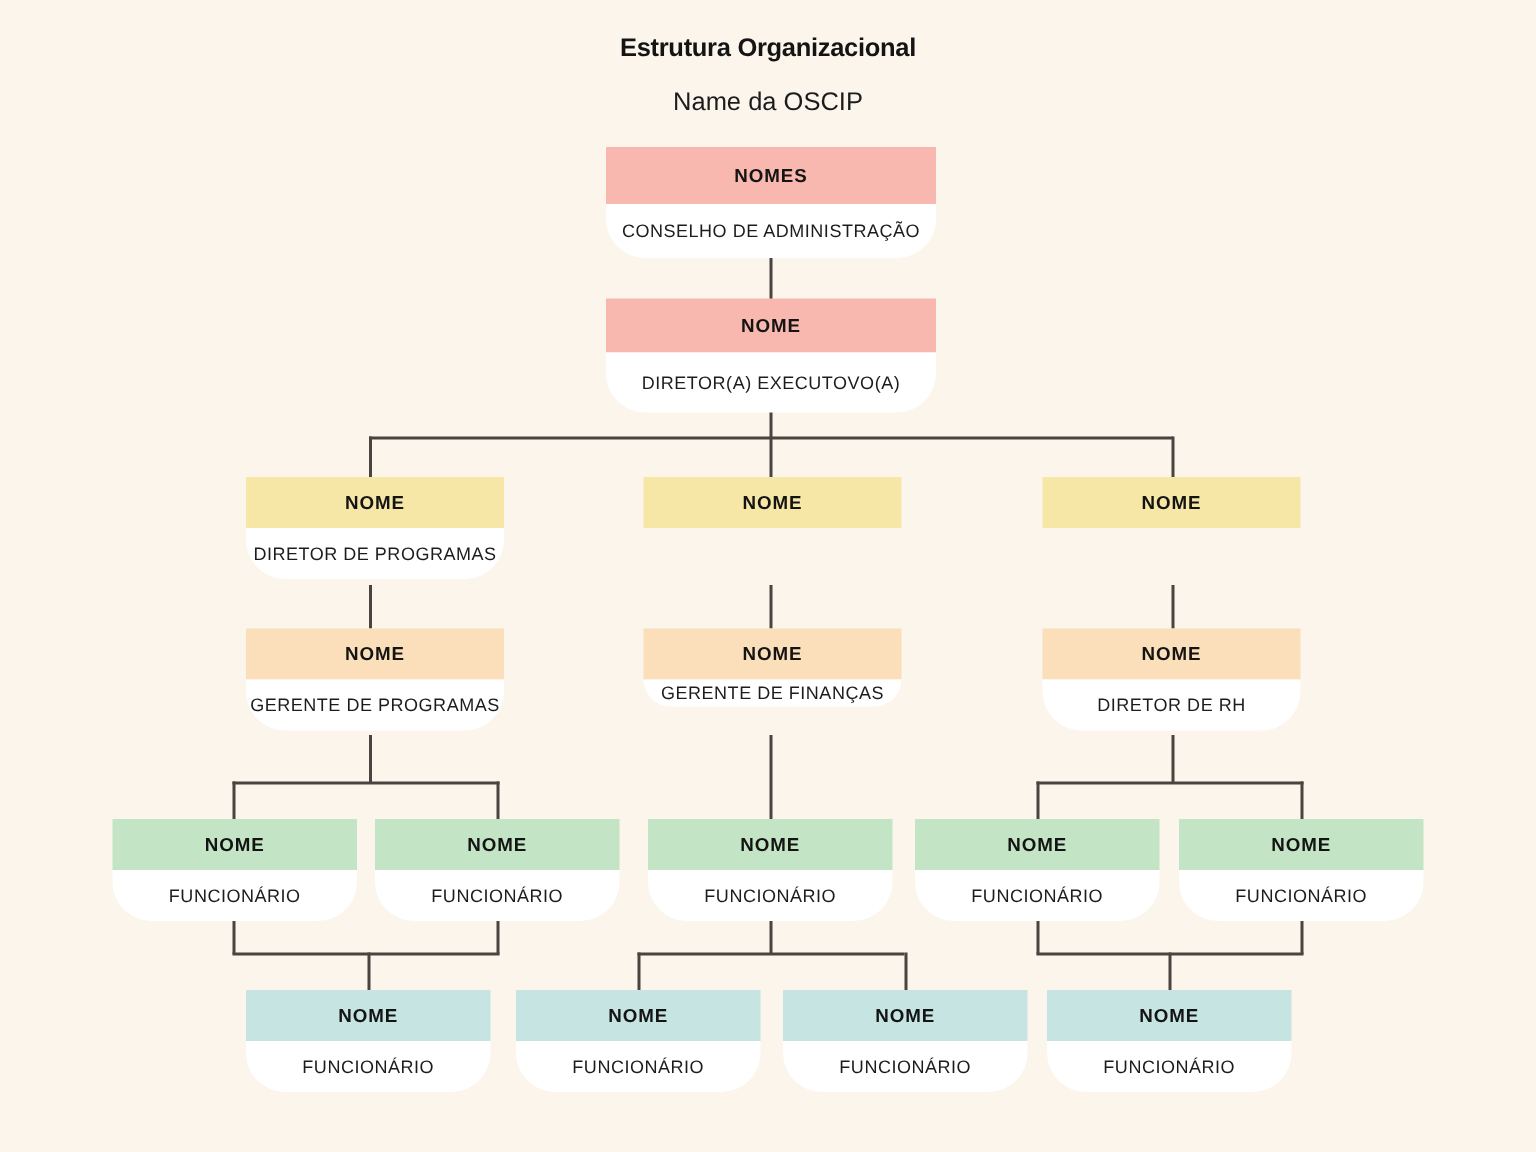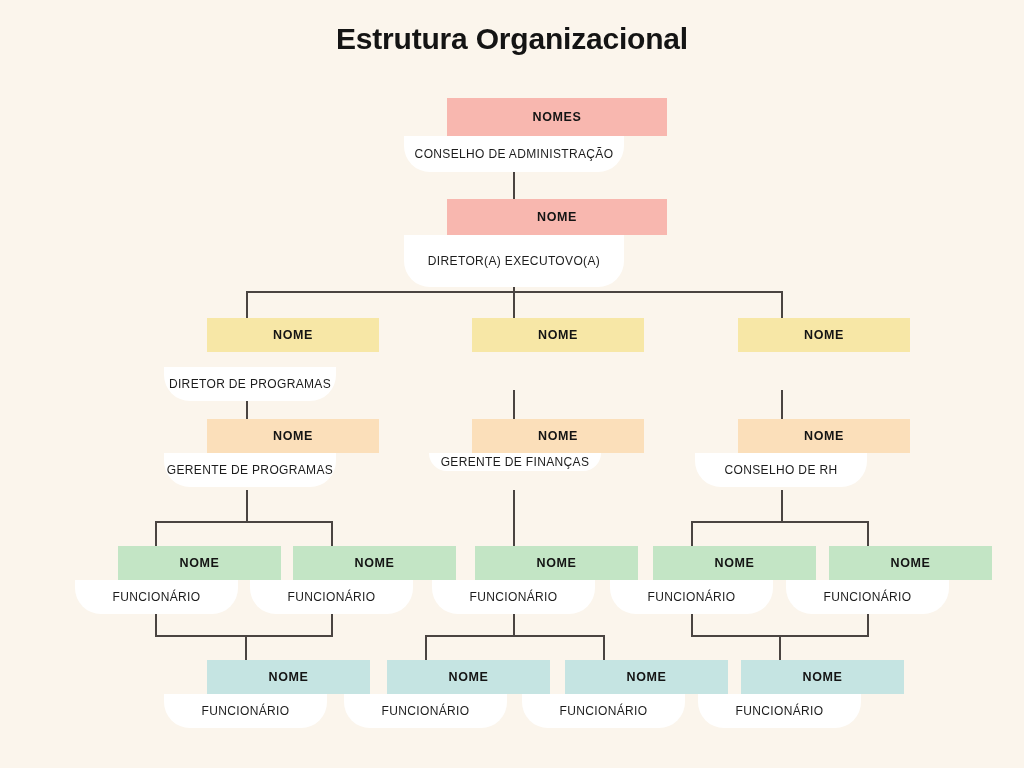--- a/index.html
+++ b/index.html
@@ -18,21 +18,21 @@
     height: 768px;
   }
 
   
   .title {
     position: absolute;
     left: 0;
     top: 22px;
     width: 1024px;
     text-align: center;
-    font-size: 30px;
+    font-size: 17px;
     font-weight: bold;
     letter-spacing: -0.2px;
     color: #141414;
   }
   .subtitle {
     position: absolute;
     left: 0;
     top: 58px;
     width: 1024px;
     text-align: center;
@@ -57,21 +57,20 @@
   }
   .node .head {
     width: 100%;
     display: flex;
     align-items: center;
     justify-content: center;
     font-size: 12.5px;
     font-weight: bold;
     letter-spacing: 0.6px;
     color: #141414;
-    margin-left: 43px;
   }
   .node .body {
     width: 100%;
     background: #FFFFFF;
     display: flex;
     align-items: center;
     justify-content: center;
     font-size: 12px;
     letter-spacing: 0.35px;
     color: #1c1c1c;
@@ -87,20 +86,21 @@
   .lv-mgr    .head { background: #FBDFBA; }
   .lv-staff  .head { background: #C3E5C5; }
   .lv-staff2 .head { background: #C5E4E2; }
 </style>
 </head>
 <body>
 
 <div id="chart-root">
 
   <div class="title">Estrutura Organizacional</div>
+  <div class="subtitle">Name da OSCIP</div>
 
   <div class="conn v" style="left:513px; top:172px; height:28px;"></div>
 
   <div class="conn v" style="left:513px; top:272px; height:20px;"></div>
   <div class="conn h" style="left:246px; top:291px; width:536px;"></div>
   <div class="conn v" style="left:246px; top:291px; height:27px;"></div>
   <div class="conn v" style="left:513px; top:291px; height:27px;"></div>
   <div class="conn v" style="left:781px; top:291px; height:27px;"></div>
 
   <div class="conn v" style="left:246px; top:390px; height:29px;"></div>
@@ -134,26 +134,26 @@
   <div class="conn h" style="left:691px; top:635px; width:178px;"></div>
   <div class="conn v" style="left:779px; top:635px; height:25px;"></div>
 
   <div class="node lv-board" style="left:404px; top:98px; width:220px;">
     <div class="head" style="height:38px;">NOMES</div>
     <div class="body" style="height:36px;text-align:center;">CONSELHO DE ADMINISTRAÇÃO</div>
   </div>
 
   <div class="node lv-exec" style="left:404px; top:199px; width:220px;">
     <div class="head" style="height:36px;">NOME</div>
-    <div class="body" style="height:52px;">DIRETOR(A) EXECUTOVO(A)</div>
+    <div class="body" style="height:40px;">DIRETOR(A) EXECUTOVO(A)</div>
   </div>
 
   <div class="node lv-dir" style="left:164px; top:318px; width:172px;">
     <div class="head" style="height:34px;">NOME</div>
-    <div class="body" style="height:34px;margin-top:15px;">DIRETOR DE PROGRAMAS</div>
+    <div class="body" style="height:34px;">DIRETOR DE PROGRAMAS</div>
   </div>
 
   <div class="node lv-dir" style="left:429px; top:318px; width:172px;">
     <div class="head" style="height:34px;">NOME</div>
   </div>
 
   <div class="node lv-dir" style="left:695px; top:318px; width:172px;">
     <div class="head" style="height:34px;">NOME</div>
   </div>
 
@@ -162,21 +162,21 @@
     <div class="body" style="height:34px;">GERENTE DE PROGRAMAS</div>
   </div>
 
   <div class="node lv-mgr" style="left:429px; top:419px; width:172px;">
     <div class="head" style="height:34px;">NOME</div>
     <div class="body" style="height:18px;">GERENTE DE FINANÇAS</div>
   </div>
 
   <div class="node lv-mgr" style="left:695px; top:419px; width:172px;">
     <div class="head" style="height:34px;">NOME</div>
-    <div class="body" style="height:34px;">CONSELHO DE RH</div>
+    <div class="body" style="height:34px;">DIRETOR DE RH</div>
   </div>
 
   <div class="node lv-staff" style="left:75px; top:546px; width:163px;">
     <div class="head" style="height:34px;">NOME</div>
     <div class="body" style="height:34px;">FUNCIONÁRIO</div>
   </div>
 
   <div class="node lv-staff" style="left:250px; top:546px; width:163px;">
     <div class="head" style="height:34px;">NOME</div>
     <div class="body" style="height:34px;">FUNCIONÁRIO</div>

